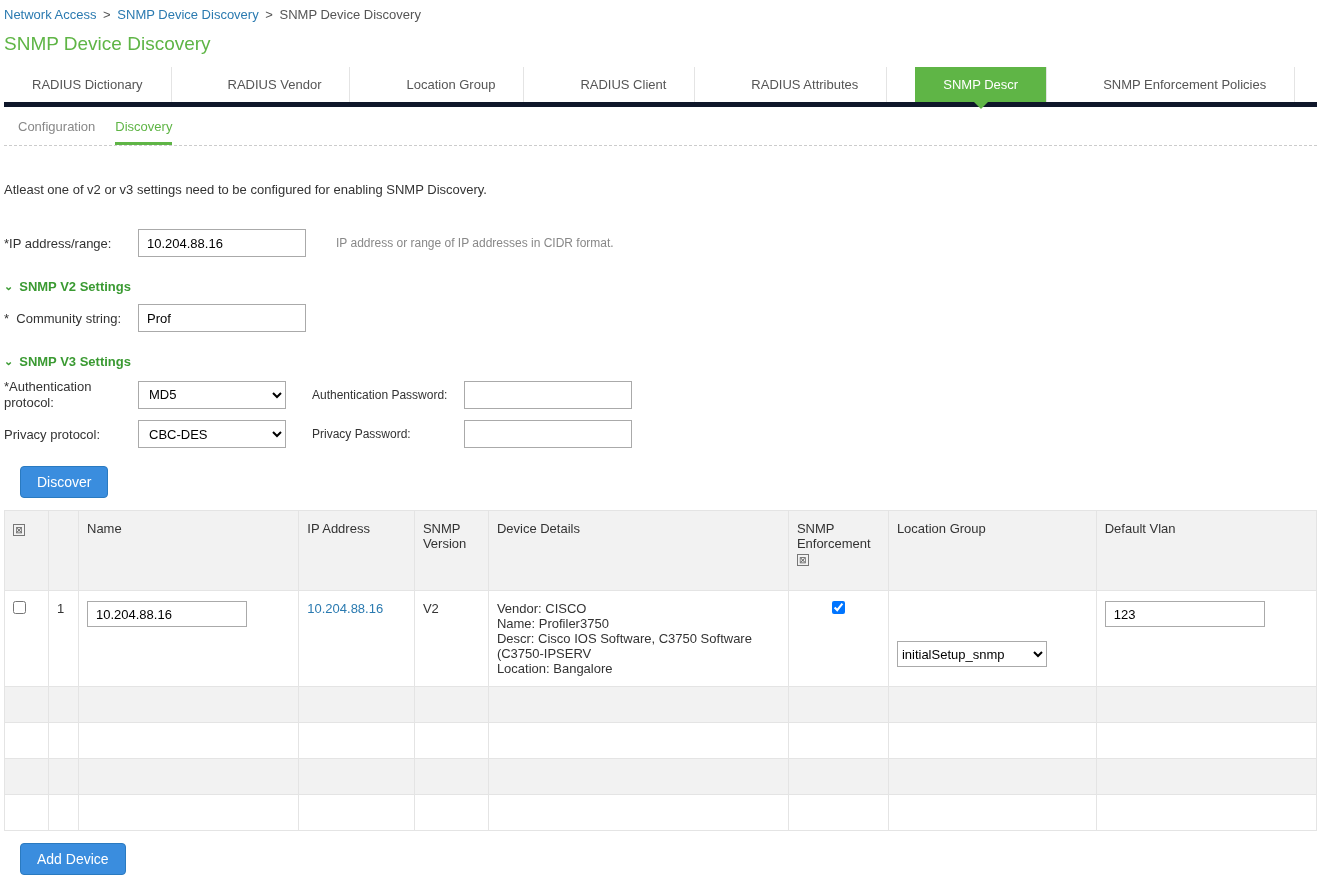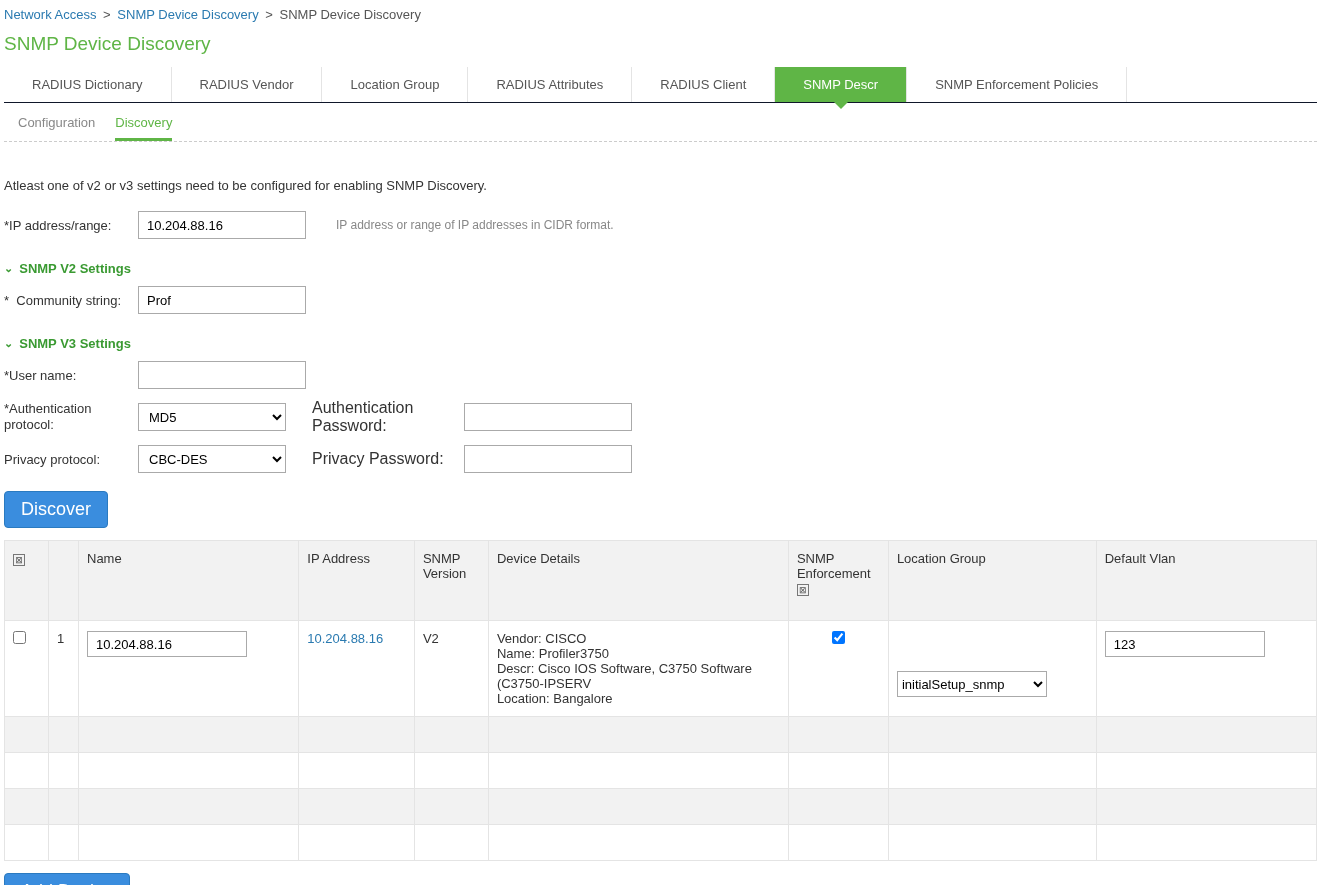--- a/index.html
+++ b/index.html
@@ -5,46 +5,46 @@
     * { box-sizing: border-box; margin: 0; padding: 0; }
     body { font-family: Arial, Helvetica, sans-serif; font-size: 13px; color: #333; background: #fff; padding: 4px; }
     
     .breadcrumb { font-size: 13px; padding: 3px 0; }
     .breadcrumb a { color: #2a7ab0; text-decoration: none; }
     .breadcrumb .sep { color: #555; margin: 0 3px; }
     .breadcrumb .current { color: #555; }
     
     .page-title { color: #5fb546; font-size: 19px; font-weight: normal; padding: 8px 0 12px 0; }
     
-    .main-tabs { display: flex; border-bottom: 1px solid #0f172a; }
+    .main-tabs { display: flex; border-bottom: 5px solid #0f172a; gap: 28px; }
     .main-tab { padding: 10px 28px; font-size: 13px; color: #555; cursor: pointer; border-right: 1px solid #e4e4e4; position: relative; }
     .main-tab.active { background: #5fb546; color: #fff; }
     .main-tab.active::after {
       content: ''; position: absolute; bottom: -7px; left: 50%; margin-left: -7px;
       border-left: 7px solid transparent; border-right: 7px solid transparent; border-top: 7px solid #5fb546;
     }
     
     .sub-tabs { display: flex; gap: 20px; padding: 12px 14px 0 14px; border-bottom: 1px dashed #ccc; }
     .sub-tab { font-size: 13px; color: #888; cursor: pointer; padding-bottom: 8px; border-bottom: 3px solid transparent; }
     .sub-tab.active { color: #5fb546; border-bottom-color: #5fb546; text-align: right; }
     
     .content { padding: 36px 0 0 0; }
-    .info-text { font-size: 13px; color: #333; margin-bottom: 18px; }
+    .info-text { font-size: 13px; color: #333; margin-bottom: 32px; }
     
     .form-row { display: flex; align-items: center; margin-bottom: 10px; }
     .form-label { width: 134px; font-size: 13px; color: #333; }
     .form-input { width: 168px; height: 28px; border: 1px solid #aaa; padding: 0 8px; font-size: 13px; }
     .form-select { width: 148px; height: 28px; border: 1px solid #aaa; padding: 0 6px; font-size: 13px; background: #fff; }
     .hint { color: #888; font-size: 12px; margin-left: 30px; }
     
     .section-header { color: #3a9a32; font-size: 13px; font-weight: bold; cursor: pointer; padding: 12px 0 10px 0; display: flex; align-items: center; gap: 6px; }
     .chevron { font-size: 11px; color: #3a9a32; }
-    .inline-label { width: 152px; font-size: 16px; color: #333; }
-    
-    .btn { background: #3a8dde; color: #fff; border: 1px solid #2a7ac0; border-radius: 4px; padding: 7px 16px; font-size: 18px; cursor: pointer; }
+    .inline-label { width: 152px; font-size: 12px; color: #333; }
+    
+    .btn { background: #3a8dde; color: #fff; border: 1px solid #2a7ac0; border-radius: 4px; padding: 7px 16px; font-size: 14px; cursor: pointer; margin-left: 16px; }
     .discover-wrap { margin: 18px 0 12px 0; }
     
     table.results { width: 100%; border-collapse: collapse; font-size: 13px; }
     table.results th { background: #f2f2f2; text-align: left; padding: 10px 8px 24px 8px; font-weight: normal; color: #333; border: 1px solid #e4e4e4; vertical-align: top; }
     table.results td { padding: 10px 8px; border: 1px solid #e4e4e4; vertical-align: top; }
     table.results tr.striped td { background: #f2f2f2; height: 36px; }
     table.results tr.plain td { background: #fff; height: 36px; }
     
     .ip-link { color: #2a7ab0; text-decoration: none; }
     .cell-input { width: 160px; height: 26px; border: 1px solid #aaa; padding: 0 8px; font-size: 13px; }
@@ -63,22 +63,22 @@
   <span class="sep">&gt;</span>
   <span class="current">SNMP Device Discovery</span>
 </div>
 
 <h1 class="page-title">SNMP Device Discovery</h1>
 
 <div class="main-tabs">
   <div class="main-tab">RADIUS Dictionary</div>
   <div class="main-tab">RADIUS Vendor</div>
   <div class="main-tab">Location Group</div>
+  <div class="main-tab">RADIUS Client</div>
   <div class="main-tab">RADIUS Attributes</div>
-  <div class="main-tab">RADIUS Client</div>
   <div class="main-tab active">SNMP Descr</div>
   <div class="main-tab">SNMP Enforcement Policies</div>
 </div>
 
 <div class="sub-tabs">
   <div class="sub-tab">Configuration</div>
   <div class="sub-tab active">Discovery</div>
 </div>
 
 <div class="content">
@@ -98,24 +98,20 @@
   <div class="form-row">
     <label class="form-label">*&nbsp;&nbsp;<span>Community string:</span></label>
     <input class="form-input" value="Prof" style="">
   </div>
 
   <div class="section-header">
     <span class="chevron">⌄</span>
     <span>SNMP V3 Settings</span>
   </div>
 
-  <div class="form-row">
-    <label class="form-label">*User name:</label>
-    <input class="form-input" value="" style="">
-  </div>
 
   <div class="form-row">
     <label class="form-label" style="line-height:1.2">*<span>Authentication protocol:</span></label>
     <select class="form-select">
       <option>MD5</option>
     </select>
     <label class="inline-label" style="margin-left:26px">Authentication Password:</label>
     <input class="form-input" value="" style="">
   </div>
 

